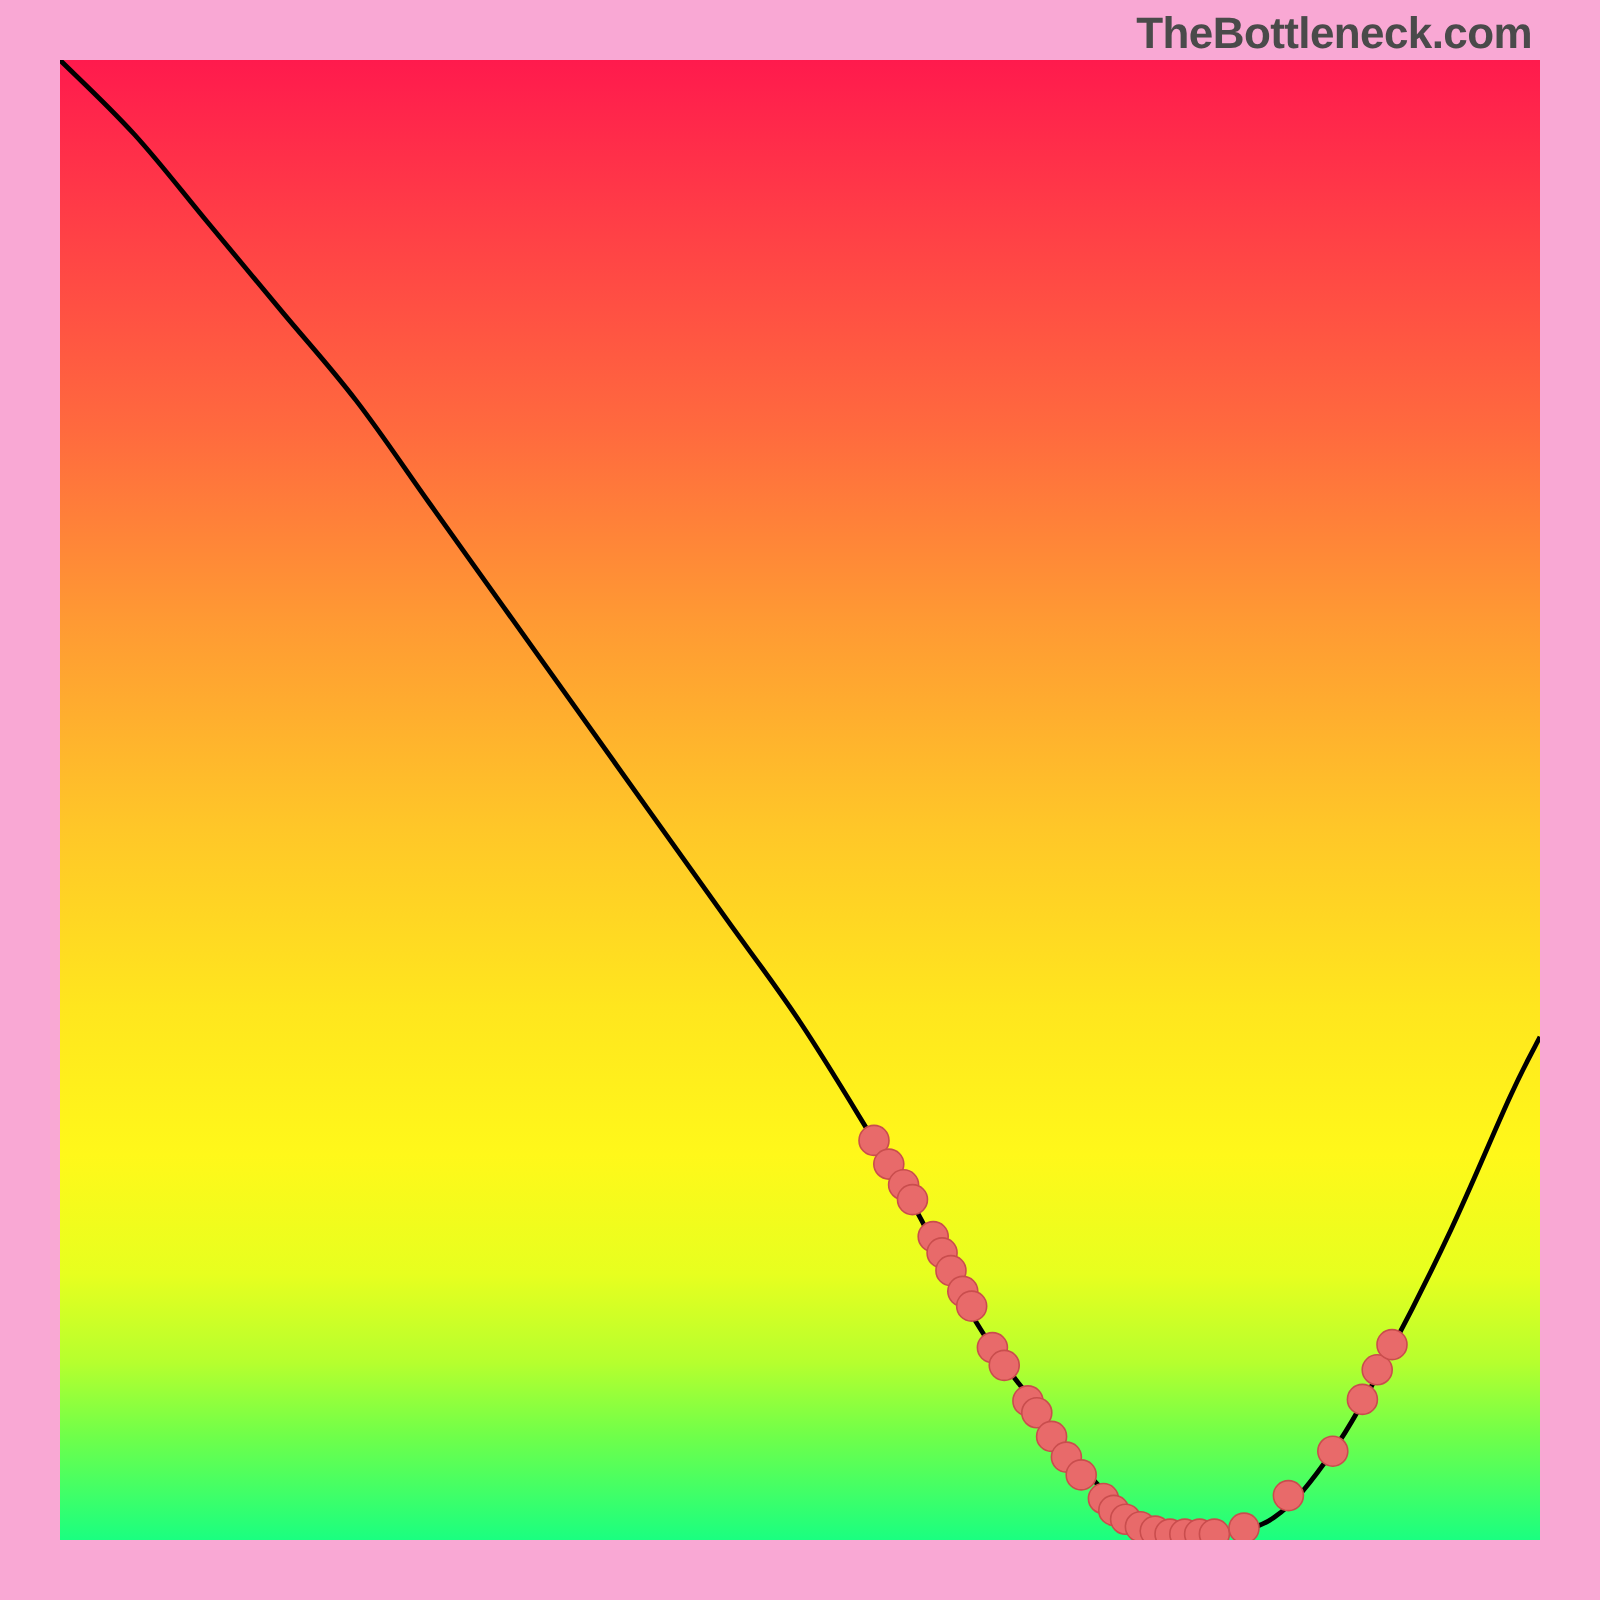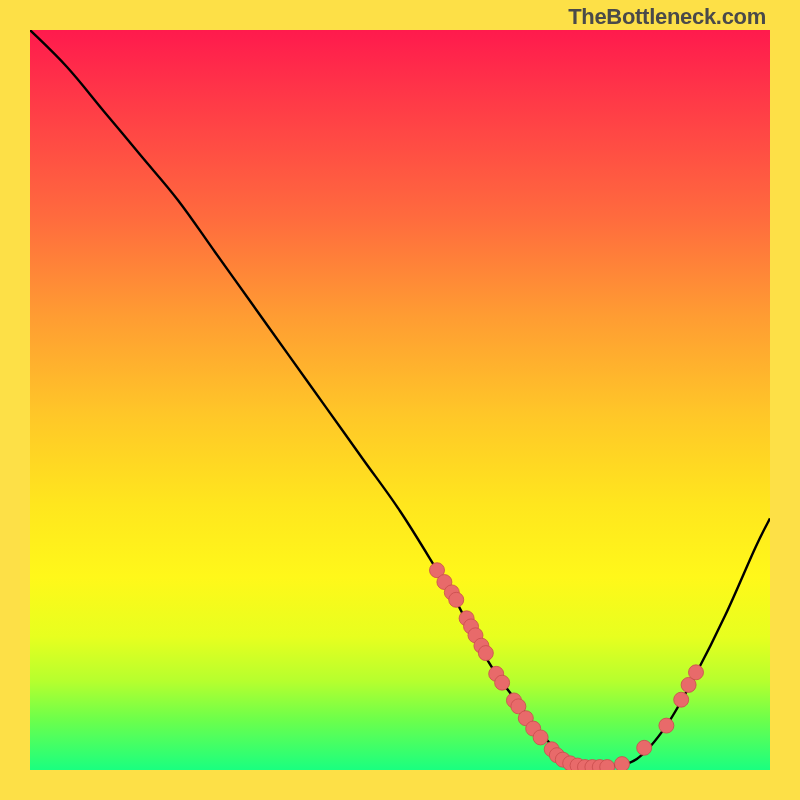--- a/index.html
+++ b/index.html
@@ -7,21 +7,21 @@
     padding: 0;
     width: 800px;
     height: 800px;
     background: #000;
     overflow: hidden;
     font-family: Arial, Helvetica, sans-serif;
   }
   .frame {
     position: absolute;
     inset: 0;
-    background: #fde047;
+    background: #f9a8d4;
   }
   .plot-area {
     position: absolute;
     left: 30px;
     top: 30px;
     width: 740px;
     height: 740px;
     
     background: linear-gradient(
       to bottom,

